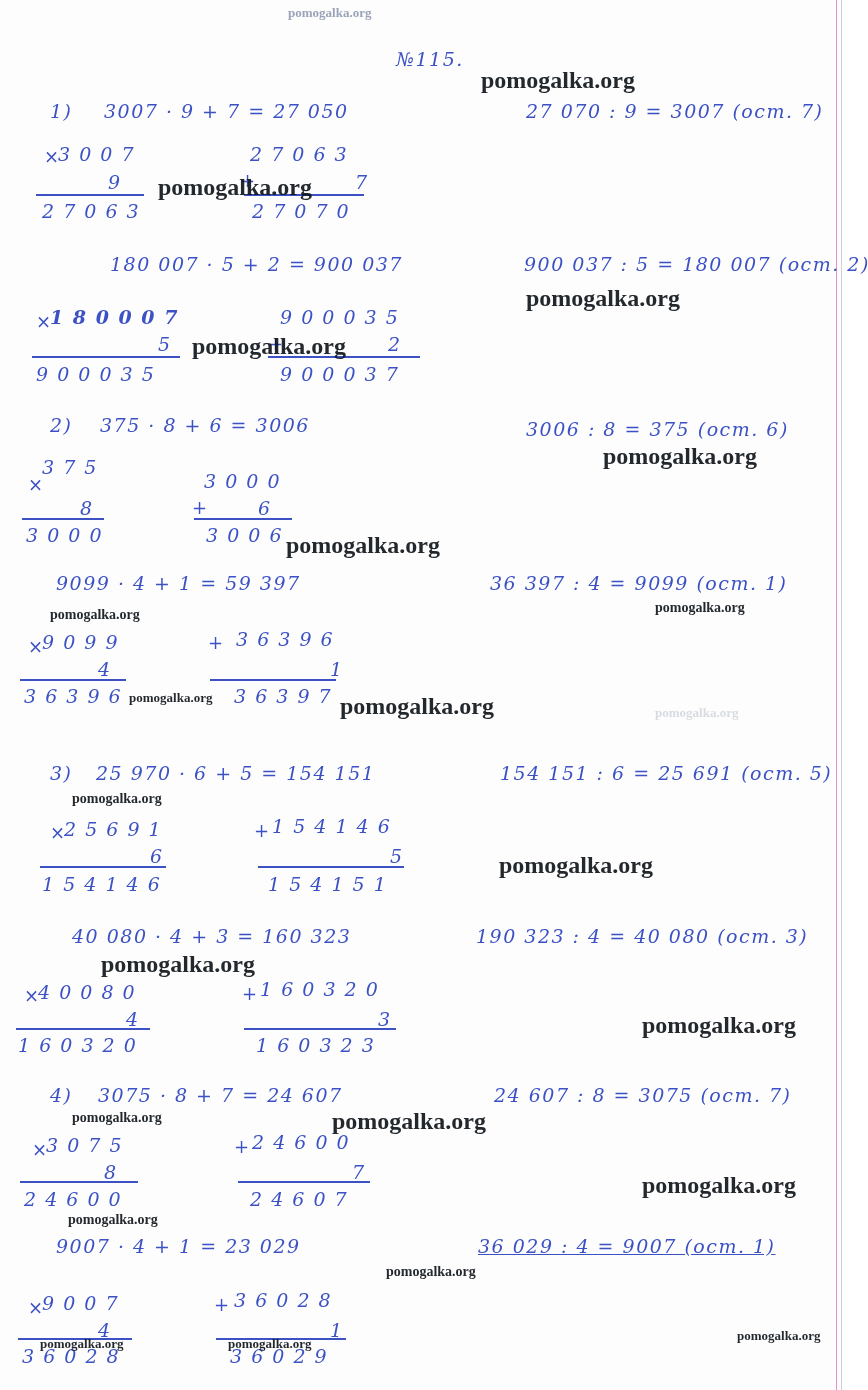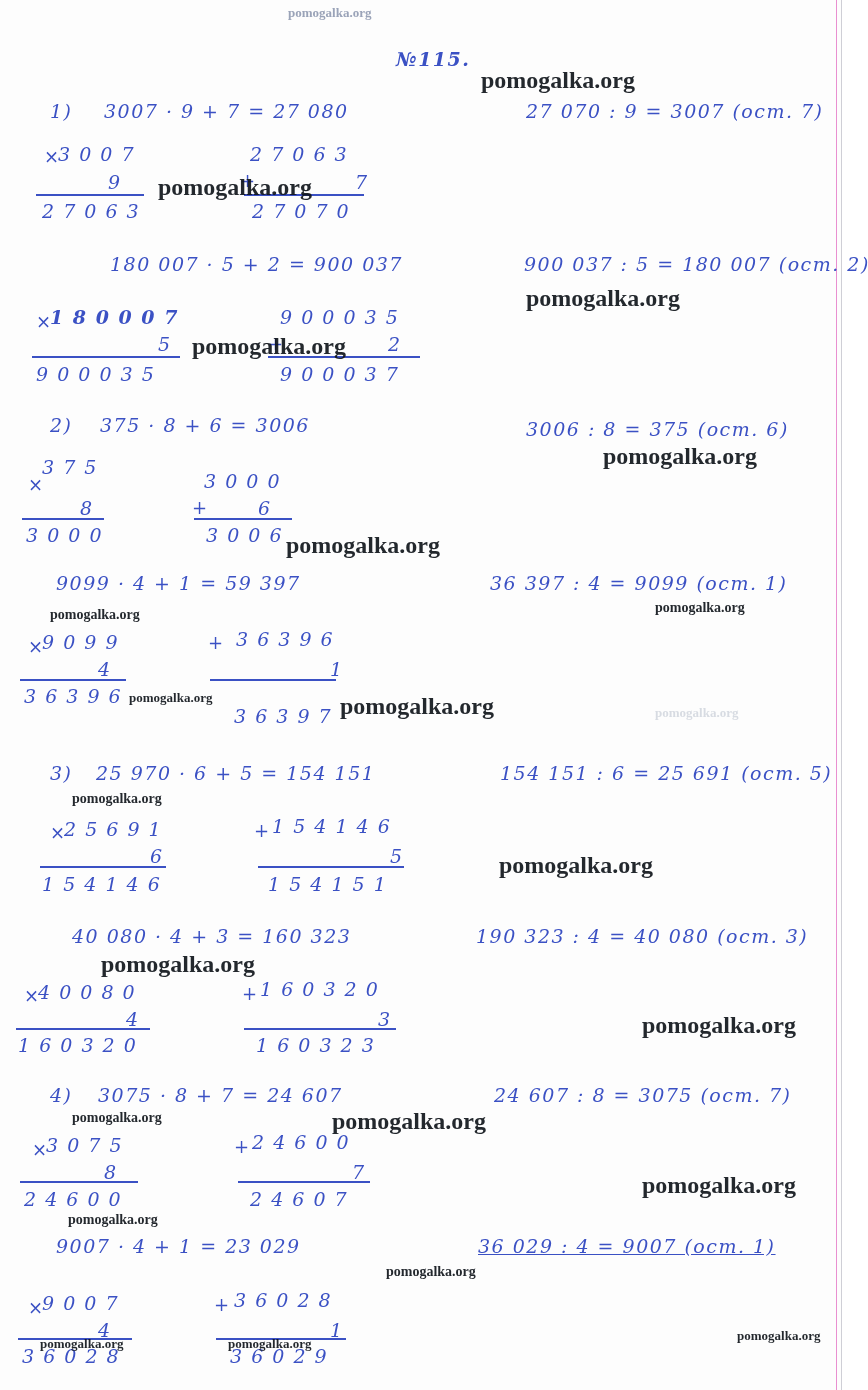--- a/index.html
+++ b/index.html
@@ -83,23 +83,23 @@
 </head>
 <body>
 
 <div id="page">
 
   <div class="edge-pink edge-line"></div>
   <div class="edge-gray edge-line"></div>
   <div class="edge-shade"></div>
 
   <div id="hw-layer">
-      <div class="hw big" style="left: 396px; top: 48px; font-weight: bold;">№115.</div>
+      <div class="hw big" style="left: 396px; top: 48px;">№115.</div>
       <div class="hw big" style="left: 50px; top: 100px;">1)</div>
-      <div class="hw big" style="left: 104px; top: 100px;">3007 · 9 + 7 = 27 080</div>
+      <div class="hw big" style="left: 104px; top: 100px;">3007 · 9 + 7 = 27 050</div>
       <div class="hw big" style="left: 526px; top: 100px;">27 070 : 9 = 3007 (ост. 7)</div>
       <div class="hw mid" style="left: 44px; top: 146px;">×</div>
       <div class="hw big" style="left: 58px; top: 143px;">3 0 0 7</div>
       <div class="hw big" style="left: 108px; top: 171px;">9</div>
       <div class="hw big" style="left: 42px; top: 200px;">2 7 0 6 3</div>
       <div class="hw big" style="left: 250px; top: 143px;">2 7 0 6 3</div>
       <div class="hw mid" style="left: 240px; top: 170px;">+</div>
       <div class="hw big" style="left: 355px; top: 171px;">7</div>
       <div class="hw big" style="left: 252px; top: 200px;">2 7 0 7 0</div>
       <div class="hw big" style="left: 110px; top: 253px;">180 007 · 5 + 2  = 900 037</div>
@@ -125,21 +125,21 @@
       <div class="hw big" style="left: 206px; top: 524px;">3 0 0 6</div>
       <div class="hw big" style="left: 56px; top: 572px;">9099 · 4 + 1 = 59 397</div>
       <div class="hw big" style="left: 490px; top: 572px;">36 397 : 4 = 9099 (ост. 1)</div>
       <div class="hw mid" style="left: 28px; top: 636px;">×</div>
       <div class="hw big" style="left: 42px; top: 631px;">9 0 9 9</div>
       <div class="hw big" style="left: 98px; top: 658px;">4</div>
       <div class="hw big" style="left: 24px; top: 685px;">3 6 3 9 6</div>
       <div class="hw big" style="left: 236px; top: 628px;">3 6 3 9 6</div>
       <div class="hw mid" style="left: 208px; top: 632px;">+</div>
       <div class="hw big" style="left: 330px; top: 658px;">1</div>
-      <div class="hw big" style="left: 234px; top: 705px;">3 6 3 9 7</div>
+      <div class="hw big" style="left: 234px; top: 685px;">3 6 3 9 7</div>
       <div class="hw big" style="left: 50px; top: 762px;">3)</div>
       <div class="hw big" style="left: 96px; top: 762px;">25 970 · 6 + 5 = 154 151</div>
       <div class="hw big" style="left: 500px; top: 762px;">154 151 : 6 = 25 691 (ост. 5)</div>
       <div class="hw mid" style="left: 50px; top: 822px;">×</div>
       <div class="hw big" style="left: 64px; top: 818px;">2 5 6 9 1</div>
       <div class="hw big" style="left: 150px; top: 845px;">6</div>
       <div class="hw big" style="left: 42px; top: 873px;">1 5 4 1 4 6</div>
       <div class="hw big" style="left: 272px; top: 815px;">1 5 4 1 4 6</div>
       <div class="hw mid" style="left: 254px; top: 820px;">+</div>
       <div class="hw big" style="left: 390px; top: 845px;">5</div>

